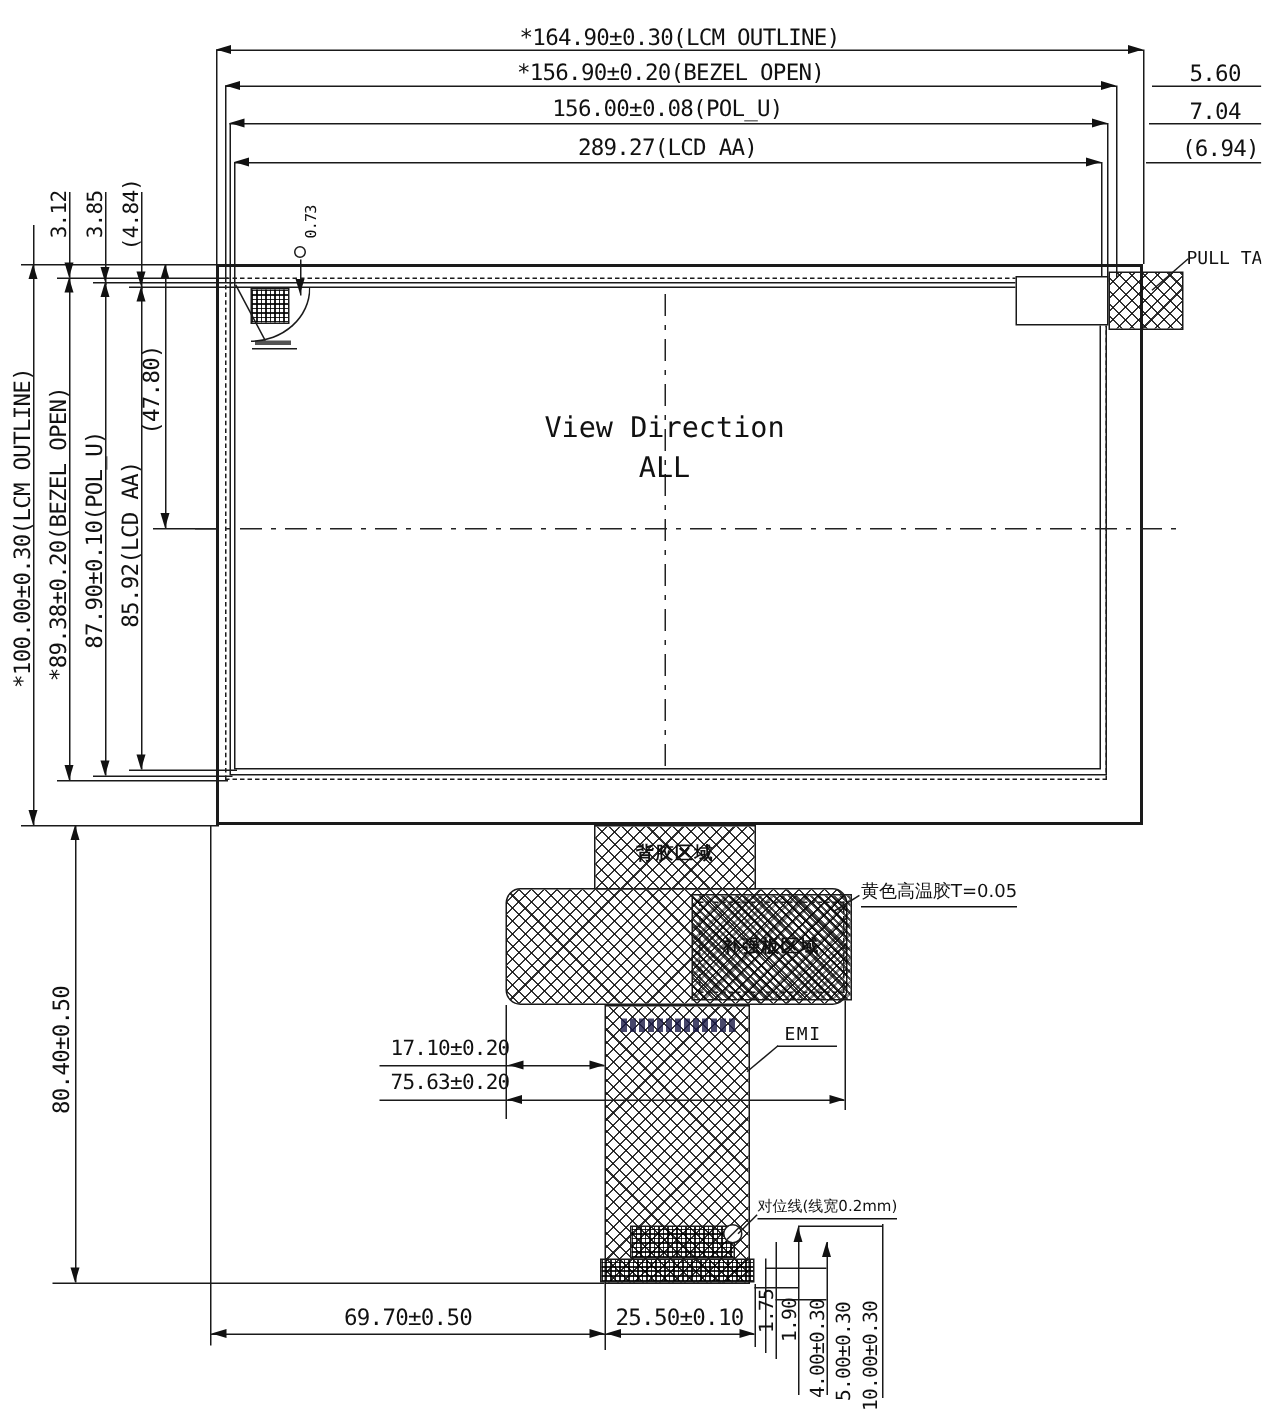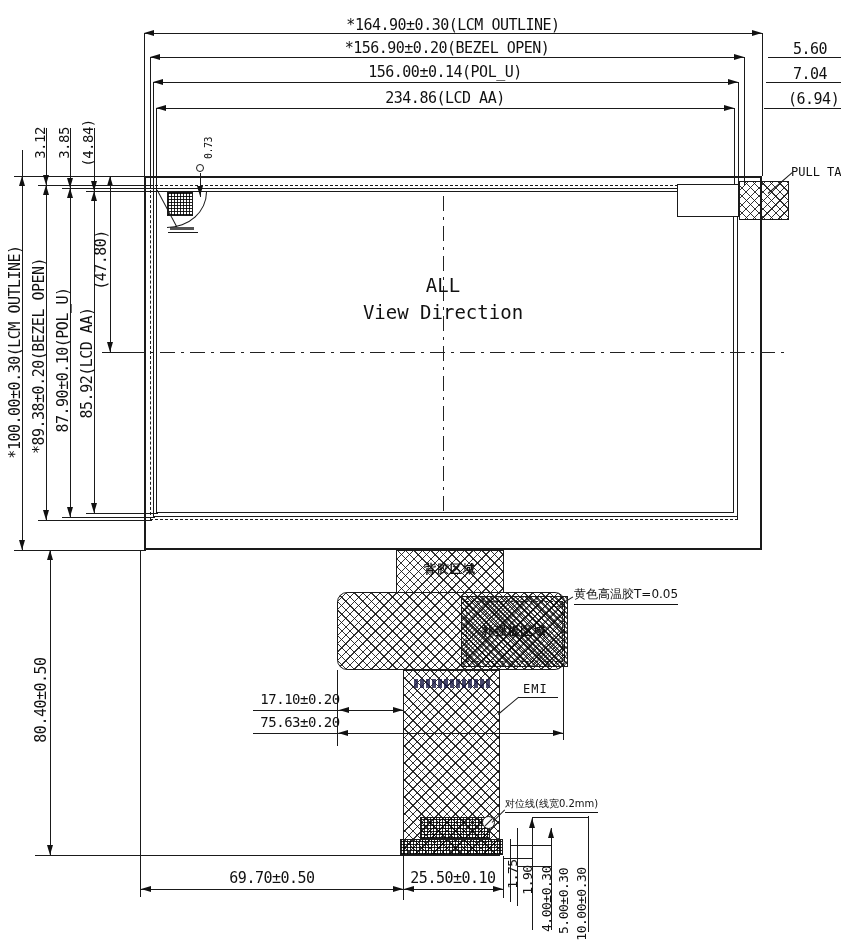--- a/index.html
+++ b/index.html
@@ -54,22 +54,22 @@
   <i class="ar l" style="left:144px;top:30px"></i>
   <i class="ar r" style="left:752px;top:30px"></i>
   <i class="ar l" style="left:150px;top:54px"></i>
   <i class="ar r" style="left:734px;top:54px"></i>
   <i class="ar l" style="left:153px;top:79px"></i>
   <i class="ar r" style="left:728px;top:79px"></i>
   <i class="ar l" style="left:156px;top:105px"></i>
   <i class="ar r" style="left:724px;top:105px"></i>
   <span class="dt ctr" style="left:453px;top:16px">*164.90±0.30(LCM OUTLINE)</span>
   <span class="dt ctr" style="left:447px;top:39px">*156.90±0.20(BEZEL OPEN)</span>
-  <span class="dt ctr" style="left:445px;top:63px">156.00±0.14(POL_U)</span>
-  <span class="dt ctr" style="left:445px;top:89px">234.86(LCD AA)</span>
+  <span class="dt ctr" style="left:445px;top:63px">156.00±0.08(POL_U)</span>
+  <span class="dt ctr" style="left:445px;top:89px">289.27(LCD AA)</span>
 
   <i class="vl" style="left:144px;top:33px;height:143px"></i>
   <i class="vl" style="left:762px;top:33px;height:143px"></i>
   <i class="vl" style="left:150px;top:57px;height:128px"></i>
   <i class="vl" style="left:744px;top:57px;height:128px"></i>
   <i class="vl" style="left:153px;top:82px;height:106px"></i>
   <i class="vl" style="left:738px;top:82px;height:106px"></i>
   <i class="vl" style="left:156px;top:108px;height:83px"></i>
   <i class="vl" style="left:734px;top:108px;height:83px"></i>
 
@@ -124,22 +124,22 @@
 
   <div class="rect" style="left:144px;top:176px;width:618px;height:374px;border:2px solid #1a1a1a"></div>
   <div class="rect" style="left:150px;top:185px;width:588px;height:335px;border:1.5px dashed #1a1a1a"></div>
   <div class="rect" style="left:153px;top:188px;width:585px;height:329px;border:1px solid #1a1a1a"></div>
   <div class="rect" style="left:156px;top:191px;width:578px;height:322px;border:1px solid #1a1a1a"></div>
 
   <i class="hdash" style="left:130px;top:352px;width:660px"></i>
   <i class="vdash" style="left:443px;top:196px;height:317px"></i>
 
   <div id="centerText">
+    <div>View Direction</div>
     <div>ALL</div>
-    <div>View Direction</div>
   </div>
 
   <div class="rect" style="left:677px;top:184px;width:62px;height:33px;border:1.5px solid #1a1a1a;background:#fff"></div>
   <div class="rect xhatch" style="left:739px;top:181px;width:50px;height:39px;border:1px solid #1a1a1a"></div>
   <i class="ld" style="left:768px;top:193px;width:32px;transform:rotate(-41deg)"></i>
   <span class="dt sm" style="left:791px;top:165px;letter-spacing:0">PULL TAPE</span>
 
   <div class="rect gridfill" style="left:167px;top:192px;width:26px;height:24px;border:1px solid #1a1a1a"></div>
   <div class="rect" style="left:167px;top:192px;width:40px;height:36px;border:0 solid #1a1a1a;border-right-width:1px;border-bottom-width:1px;border-bottom-right-radius:100%"></div>
   <i class="hl" style="left:146px;top:208px;width:42px;transform:rotate(62deg)"></i>

